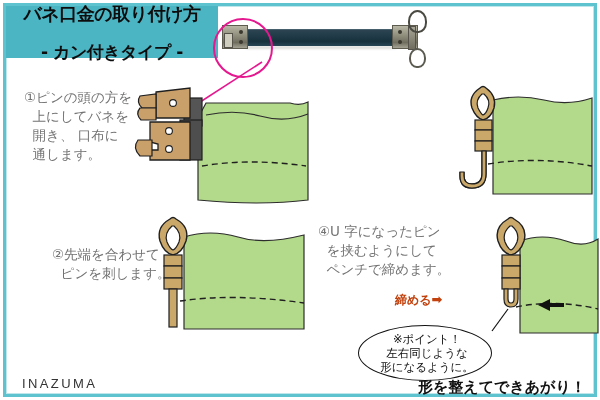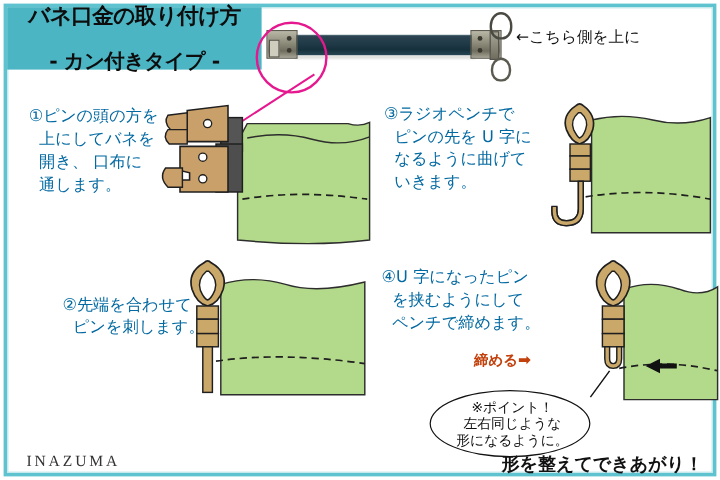--- a/index.html
+++ b/index.html
@@ -34,21 +34,21 @@
     font-size:18px;font-weight:bold;line-height:23px;letter-spacing:-0.5px;
     white-space:nowrap;
   }
   .title-line2{
     font-size:17px;font-weight:bold;line-height:20px;letter-spacing:-0.5px;
     white-space:nowrap;margin-top:17px;
   }
 
   
   .steptext{
-    position:absolute;font-size:13.5px;line-height:19px;color:#0369a1;
+    position:absolute;font-size:13.5px;line-height:19px;color:#737373;
     white-space:pre;letter-spacing:0px;
   }
 
   
   .photo-wrap{position:absolute;left:222px;top:22px;width:200px;height:30px;}
   .bar-core{
     position:absolute;left:24px;top:7px;width:150px;height:16px;
     background:linear-gradient(180deg,#2d4452 0%,#203a48 40%,#16303c 70%,#264554 100%);
     border-top:1px solid #47606e;
   }
@@ -112,21 +112,21 @@
   }
   .tighten-label{
     position:absolute;left:395px;top:292px;font-size:12px;color:#c2410c;
     white-space:nowrap;font-weight:bold;
   }
   .arrow-glyph{font-size:13px;font-weight:bold;}
 
   
   .logo{
     position:absolute;left:22px;top:376px;font-size:13px;letter-spacing:2.4px;
-    color:#333;font-family:Liberation Serif, serif;
+    color:#333;font-family:Liberation Sans, sans-serif;
   }
   .header-note{
     position:absolute;left:430px;top:22px;font-size:13px;color:#111;white-space:nowrap;
   }
 </style>
 </head>
 <body>
 
 <div id="page">
 
@@ -157,21 +157,20 @@
     <div class="ring-wire"></div>
     <div class="ring-wire lower"></div>
   </div>
 
   <div class="hl-circle"></div>
 
   <svg class="hl-line" width="72" height="46">
     <line x1="70" y1="0" x2="2" y2="44" stroke="#e5188f" stroke-width="1.6"></line>
   </svg>
 
-  <div class="header-note">←こちら側を上に</div>
 
   <div class="steptext" style="left:24px;top:88px;">①ピンの頭の方を
   上にしてバネを
   開き、 口布に
   通します。</div>
 
   <div class="panel" style="left:140px;top:78px;width:170px;height:130px;">
     <svg width="170" height="130" viewBox="0 0 170 130">
 
       <path d="M66 25 L150 25 Q160 28 168 24 L168 122 Q120 128 58 122 L58 40 Z" fill="#b3d98a" stroke="#2d2d2d" stroke-width="1.2"></path>
@@ -188,24 +187,20 @@
       <circle cx="33" cy="25" r="3.4" fill="#fff" stroke="#1f1f1f" stroke-width="1.1"></circle>
       <circle cx="29" cy="53" r="3.4" fill="#fff" stroke="#1f1f1f" stroke-width="1.1"></circle>
       <circle cx="29" cy="71" r="3.4" fill="#fff" stroke="#1f1f1f" stroke-width="1.1"></circle>
 
       <path d="M0 18 Q-4 24 2 30 L16 30 L16 16 Z" fill="#caa06a" stroke="#1f1f1f" stroke-width="1.2"></path>
       <path d="M0 30 Q-5 36 1 42 L16 42 L16 30 Z" fill="#caa06a" stroke="#1f1f1f" stroke-width="1.2"></path>
       <path d="M-2 62 Q-8 70 0 78 L12 78 L12 62 Z" fill="#caa06a" stroke="#1f1f1f" stroke-width="1.2"></path>
     </svg>
   </div>
 
-  <div class="steptext" style="left:320px;top:86px;">③ラジオペンチで
-  ピンの先を U 字に
-  なるように曲げて
-  いきます。</div>
 
   <div class="panel" style="left:458px;top:82px;width:140px;height:120px;">
     <svg width="140" height="120" viewBox="0 0 140 120">
 
       <path d="M35 18 Q60 12 86 18 Q110 24 134 16 L134 112 L35 112 Z" fill="#b3d98a" stroke="#2d2d2d" stroke-width="1.2"></path>
       <path d="M30 82 Q80 74 134 84" fill="none" stroke="#1f1f1f" stroke-width="1.4" stroke-dasharray="6 4"></path>
 
       <path d="M22 6 Q10 14 14 26 Q18 36 25 38 Q33 36 36 26 Q39 14 28 6 Q25 3 22 6 Z" fill="#c9a86a" stroke="#1f1f1f" stroke-width="1.4"></path>
       <path d="M24 12 Q17 18 20 26 Q23 32 25 33 Q28 32 30 26 Q33 18 26 12 Z" fill="#ffffff" stroke="#1f1f1f" stroke-width="1.2"></path>
 

